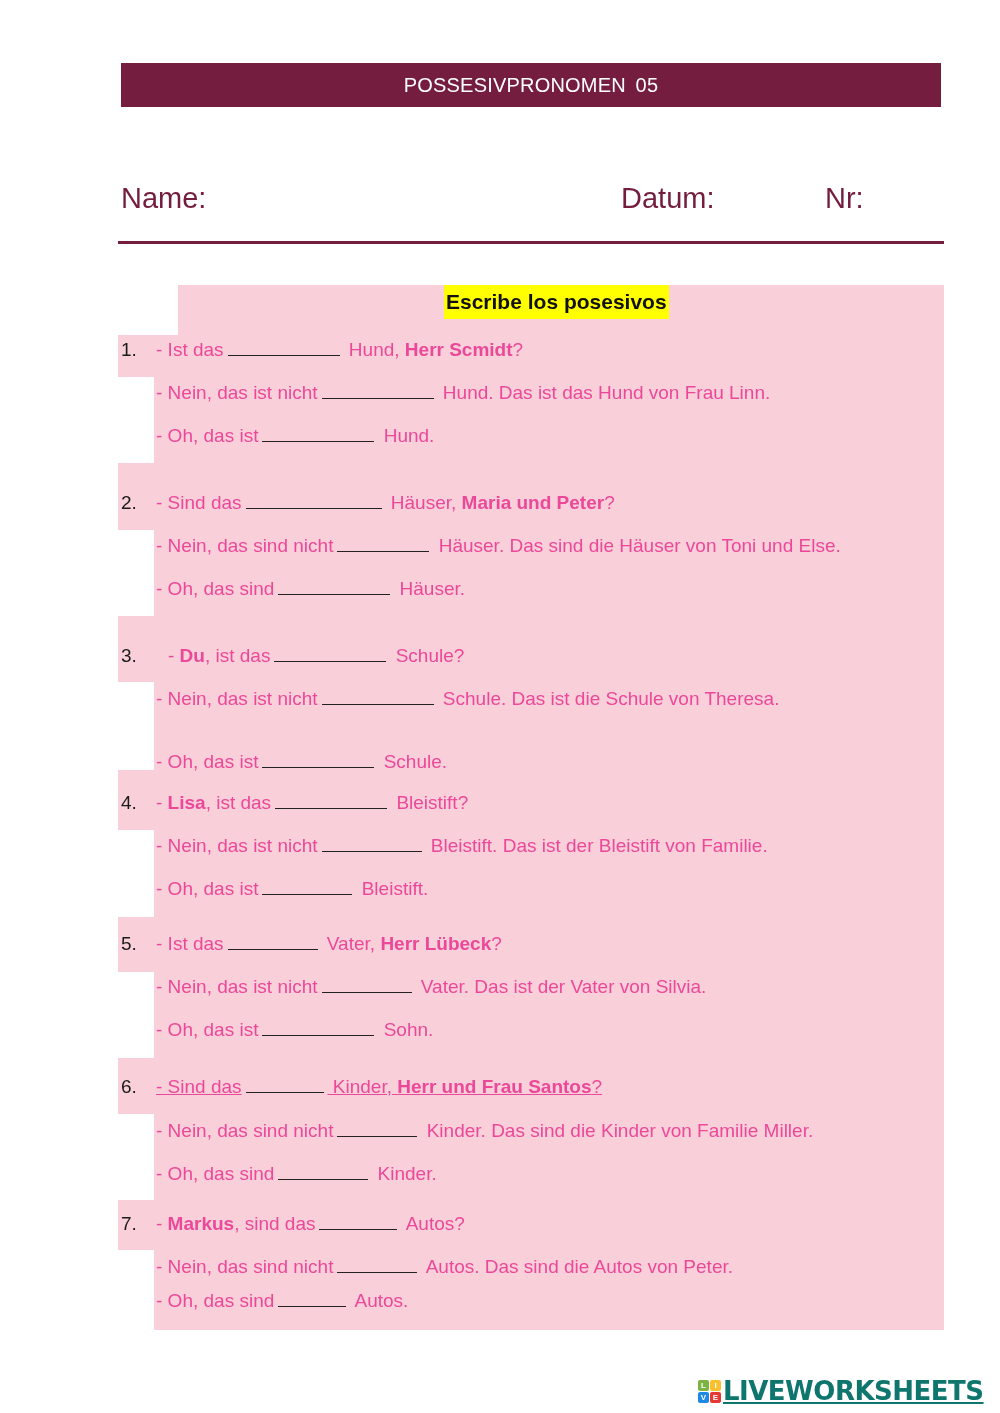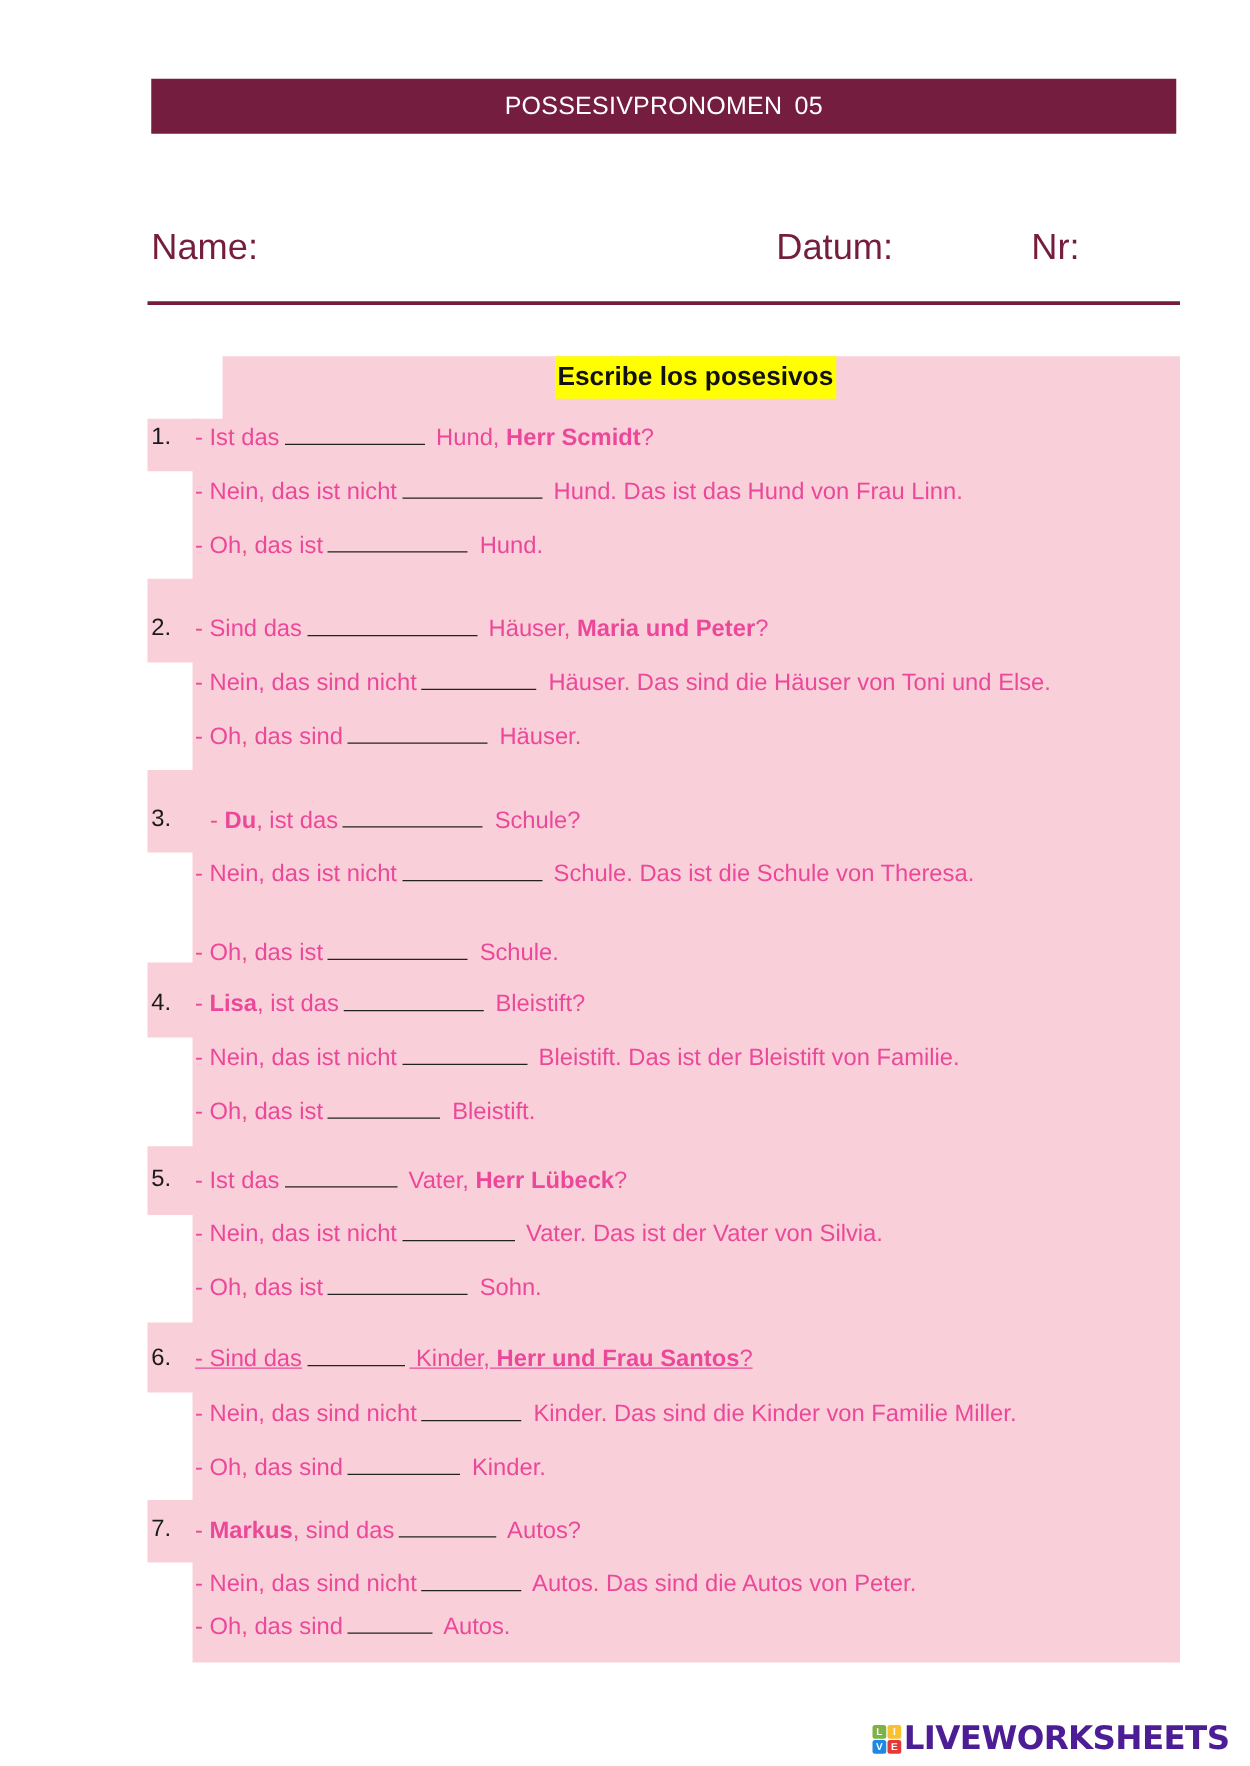--- a/index.html
+++ b/index.html
@@ -29,21 +29,21 @@
   .line {
     position:absolute; font-size:19px; line-height:24px; white-space:nowrap; color:#ec4899;
   }
   .num { position:absolute; font-size:19px; line-height:24px; }
   .blank { display:inline-block; border-bottom:1.5px solid #222; height:18px; vertical-align:baseline; margin:0 4px 0 4px; }
   b { font-weight:bold; }
 
   .logo { position:absolute; left:698px; top:1376px; display:flex; align-items:center; }
   .logo-grid { display:grid; grid-template-columns:11px 11px; grid-template-rows:11px 11px; gap:1px; margin-right:2px; }
   .logo-grid span { display:flex; align-items:center; justify-content:center; font-size:8px; font-weight:bold; color:#fff; border-radius:2px; }
-  .logo-text { font-family:"DejaVu Sans", sans-serif; font-weight:bold; font-size:26px; color:#4c1d95; letter-spacing:-0.5px; }
+  .logo-text { font-family:"DejaVu Sans", sans-serif; font-weight:bold; font-size:26px; color:#0f766e; letter-spacing:-0.5px;text-decoration:underline; }
 </style>
 </head>
 <body>
 
 <div class="title-bar">
   <span>POSSESIVPRONOMEN  05</span>
 </div>
 <div class="meta-label meta-name">Name:</div>
 <div class="meta-label meta-date">Datum:</div>
 <div class="meta-label meta-nr">Nr:</div>

